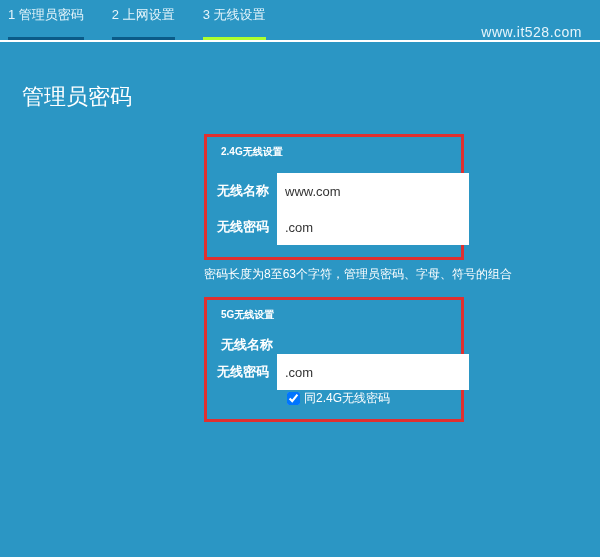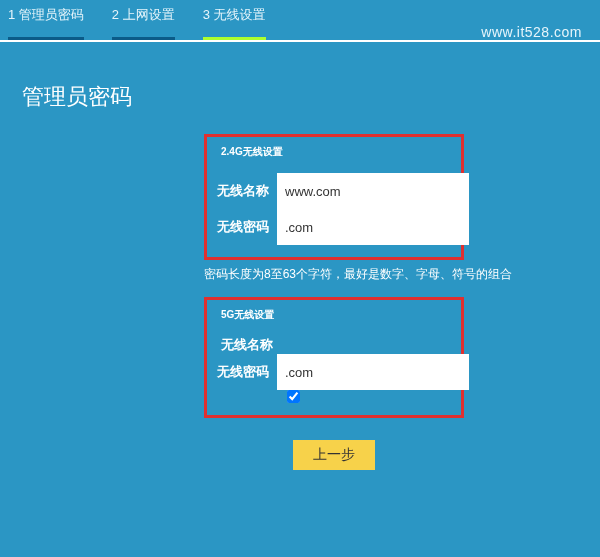--- a/index.html
+++ b/index.html
@@ -168,34 +168,34 @@
       <div class="form-row">
         <div class="form-label">无线名称</div>
         <input class="form-input" type="text" value="www.com" style="">
       </div>
       <div class="form-row">
         <div class="form-label">无线密码</div>
         <input class="form-input" type="text" value=".com" style="">
       </div>
     </div>
 
-    <div class="pw-hint">密码长度为8至63个字符，最好是数字、字母、符号的组合</div>
+    <div class="pw-hint">密码长度为8至63个字符，管理员密码、字母、符号的组合</div>
 
     <div class="group-box">
       <div class="group-title">5G无线设置</div>
       <div class="form-row">
         <div class="form-label">无线名称</div>
       </div>
       <div class="form-row">
         <div class="form-label">无线密码</div>
         <input class="form-input" type="text" value=".com" style="">
       </div>
       <div class="same-row">
         <input type="checkbox" checked="" style="">
+        <span>同2.4G无线密码</span>
       </div>
     </div>
 
     <div class="buttons">
-      <div class="btn">上一步</div>
     </div>
 
   </div>
 </div>
 
 </body></html>

